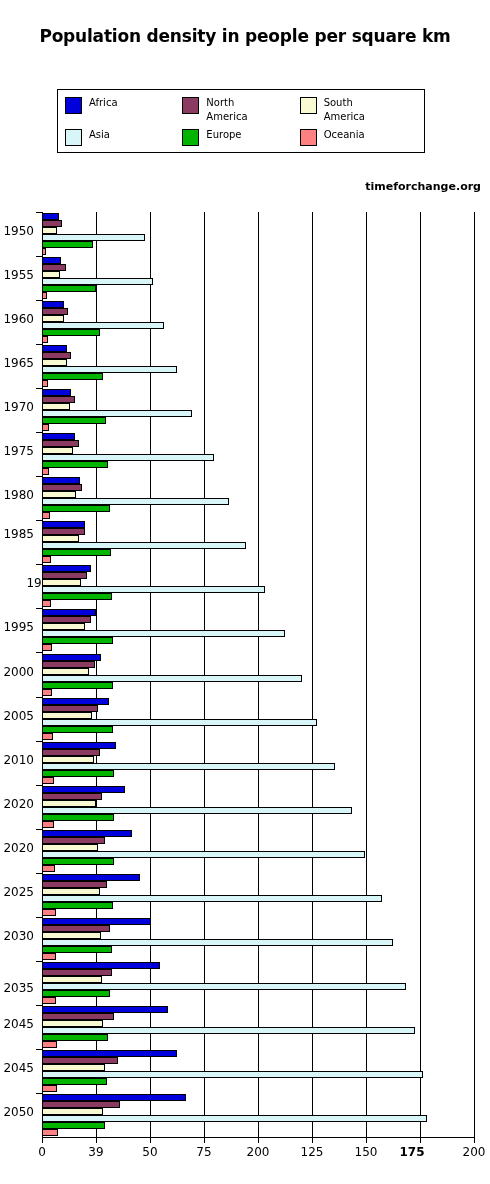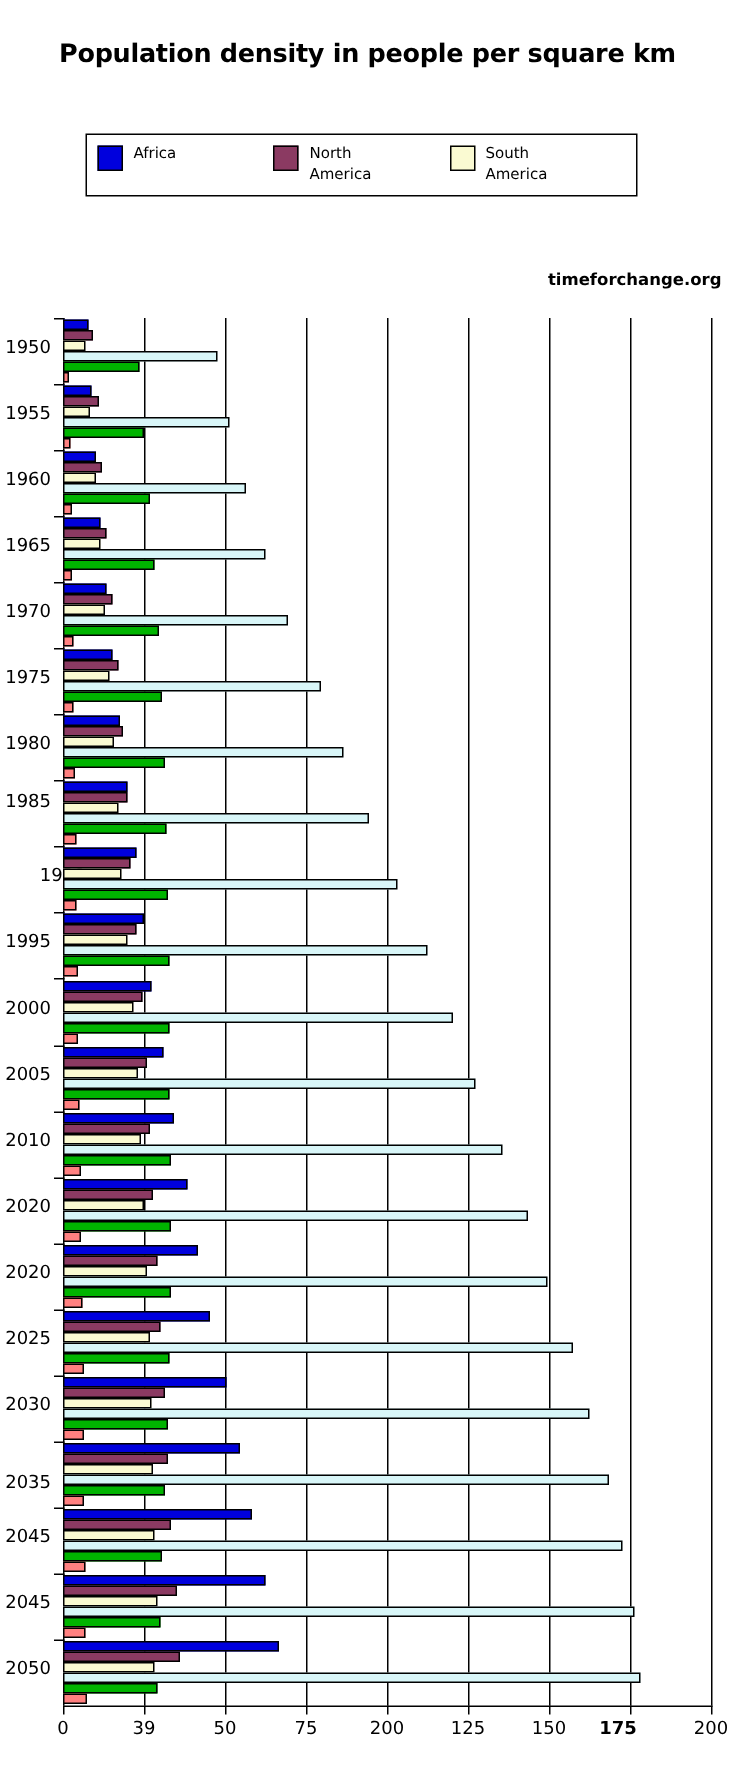--- a/index.html
+++ b/index.html
@@ -168,20 +168,34 @@
     </div>
     <div class="legend-entry">
       <span class="legend-swatch" style="background: rgb(139, 58, 98);"></span>
       <span class="legend-label">North
 America</span>
     </div>
     <div class="legend-entry">
       <span class="legend-swatch" style="background: rgb(250, 250, 210);"></span>
       <span class="legend-label">South
 America</span>
+    </div>
+  </div>
+  <div class="legend-row">
+    <div class="legend-entry">
+      <span class="legend-swatch" style="background: rgb(216, 246, 248);"></span>
+      <span class="legend-label">Asia</span>
+    </div>
+    <div class="legend-entry">
+      <span class="legend-swatch" style="background: rgb(0, 180, 0);"></span>
+      <span class="legend-label">Europe</span>
+    </div>
+    <div class="legend-entry">
+      <span class="legend-swatch" style="background: rgb(255, 128, 128);"></span>
+      <span class="legend-label">Oceania</span>
     </div>
   </div>
 </div>
 
 <div id="source-credit">timeforchange.org</div>
 
 <div id="plot">
   <div class="axis-y"></div>
   <div class="axis-x"></div>
   <div id="plot-area"></div>

